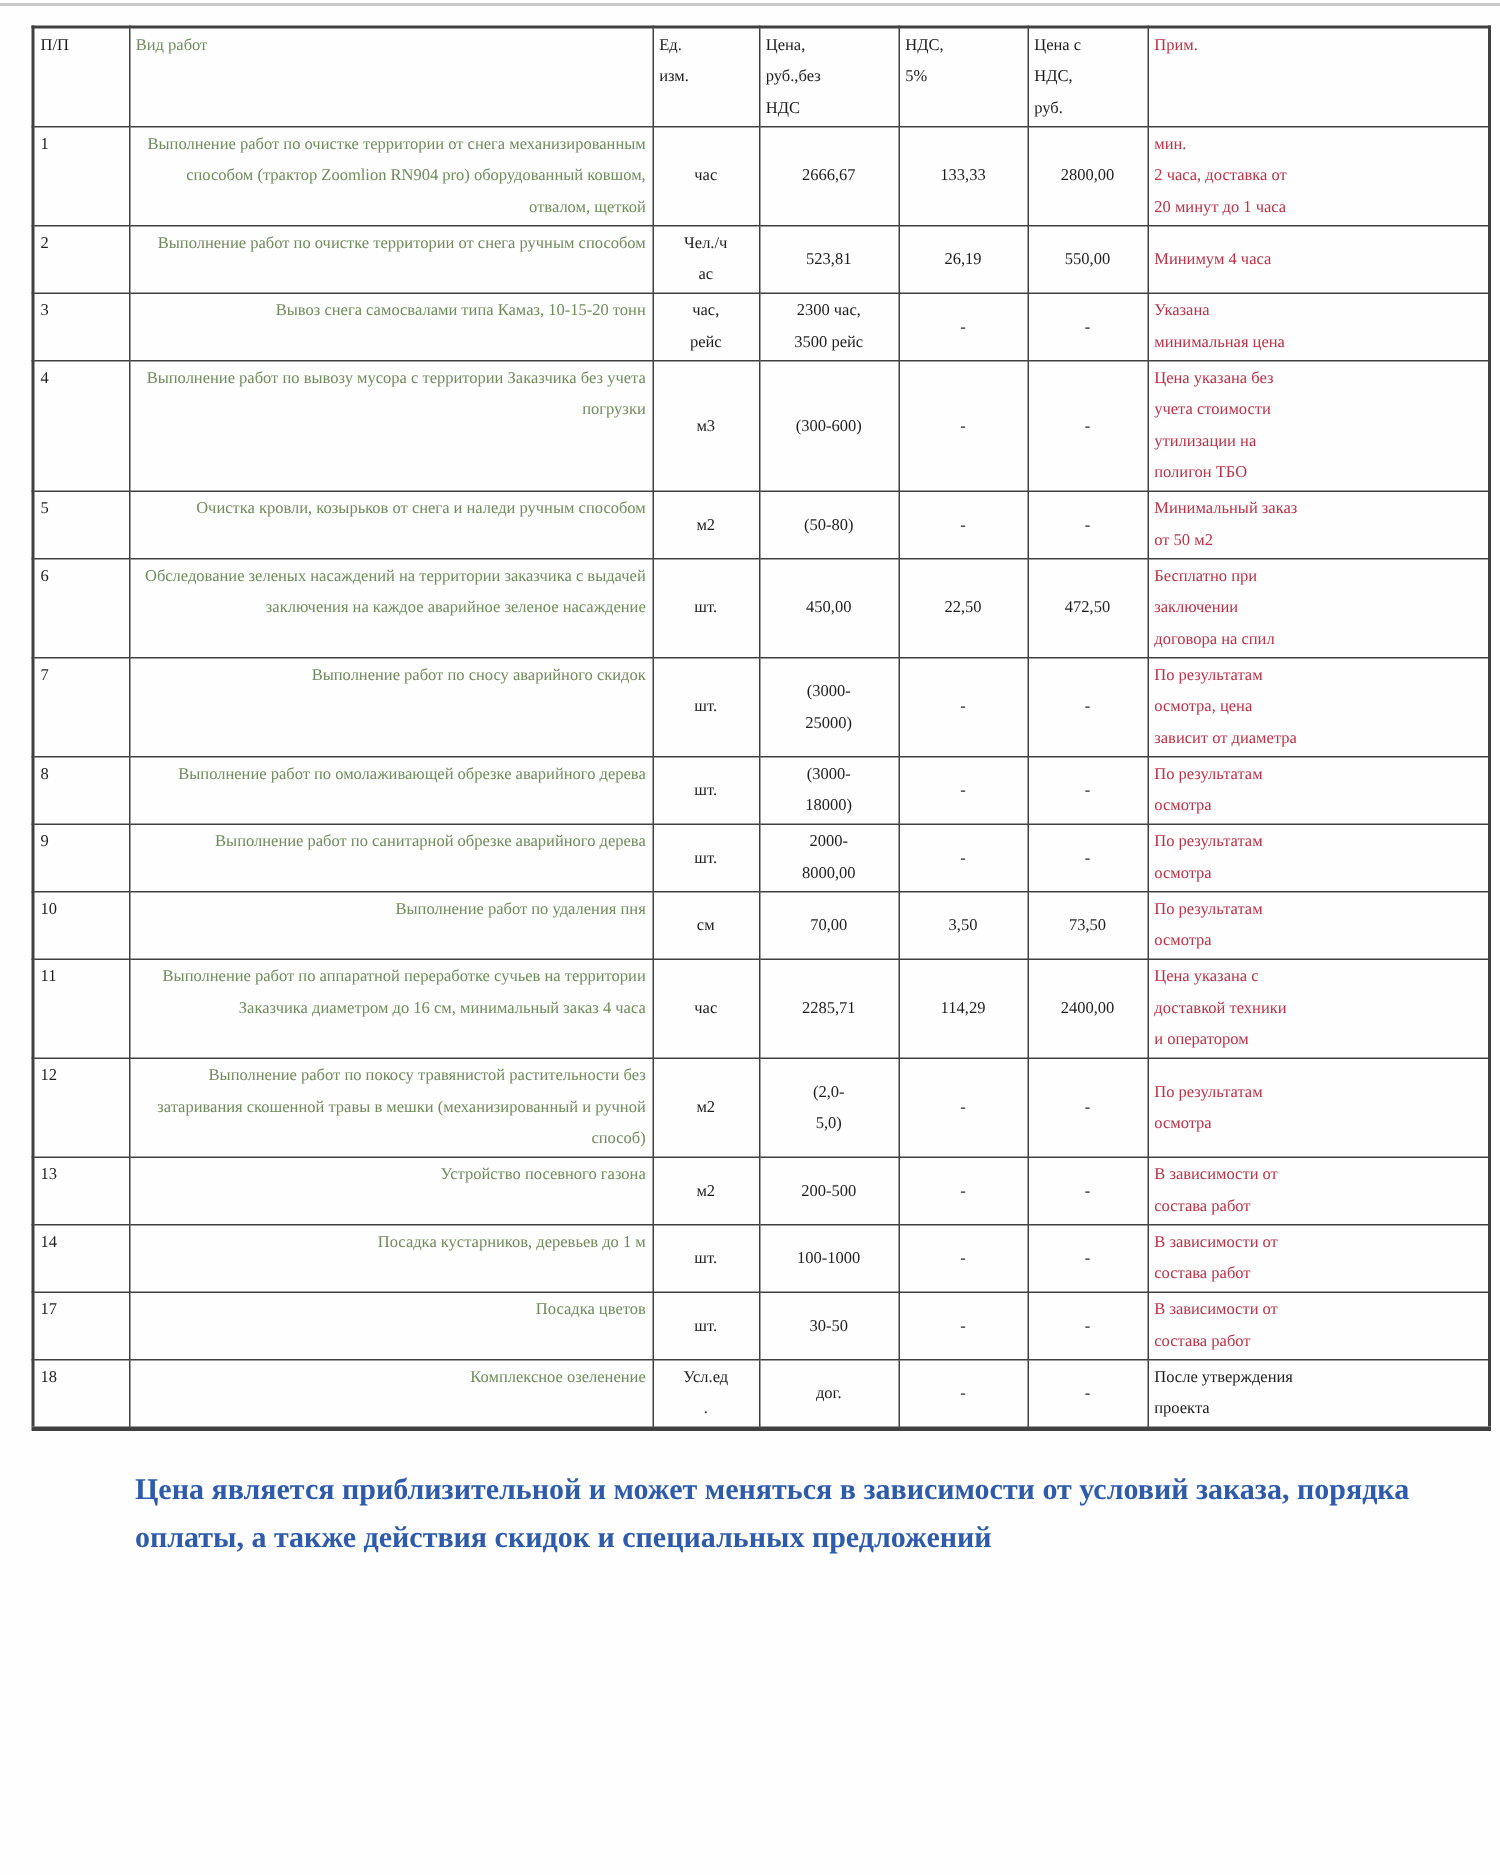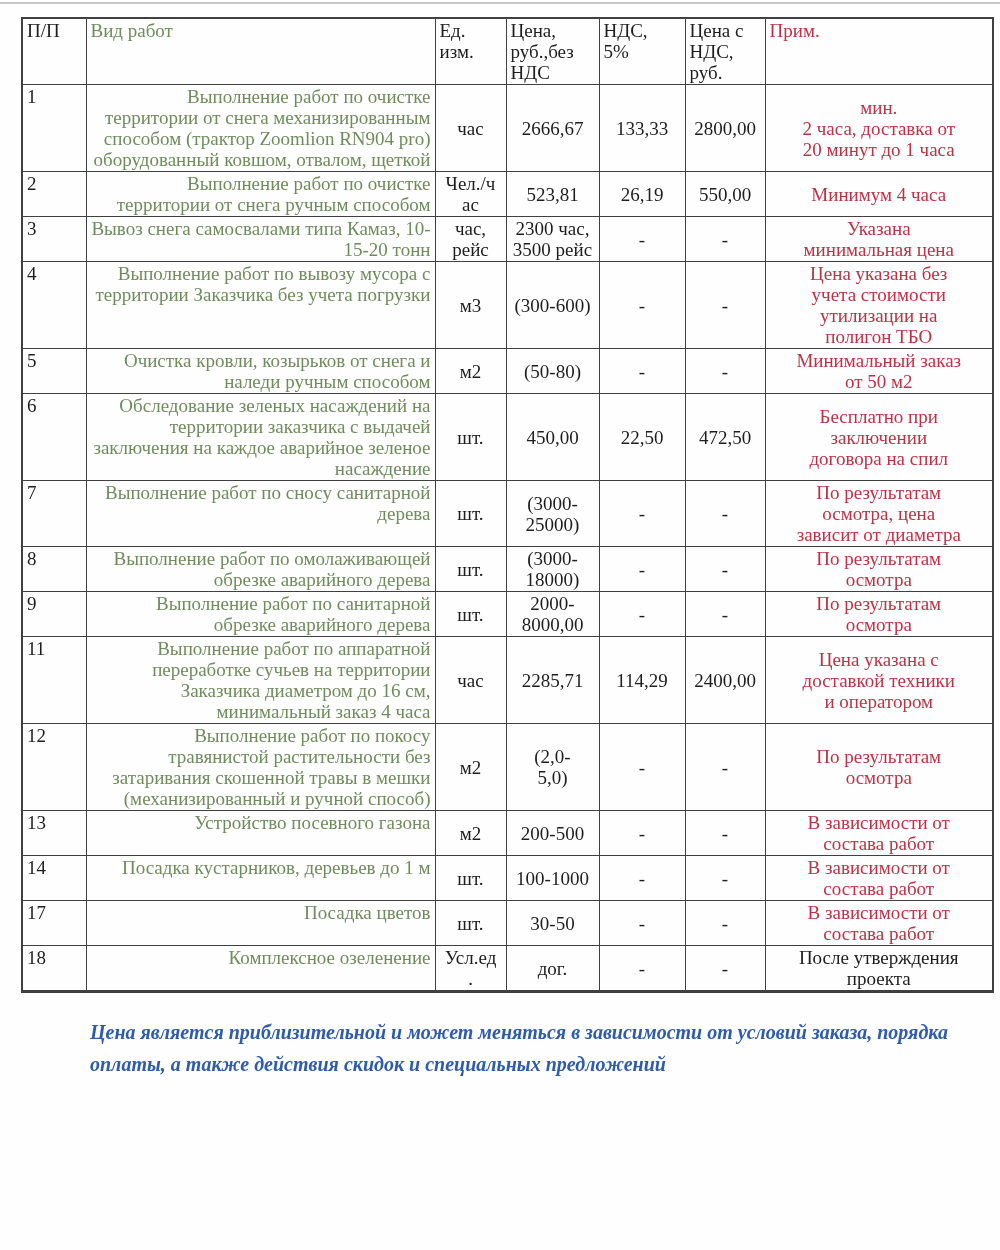--- a/index.html
+++ b/index.html
@@ -21,21 +21,21 @@
     left: 0;
     width: 100%;
     height: 2px;
     background: #c9c9c9;
   }
   table.price-table {
     border-collapse: collapse;
     table-layout: fixed;
     width: 971px;
     margin: 17px 0 0 21px;
-    font-size: 19px;
+    font-size: 11px;
     line-height: 21px;
     color: var(--plain-color, #1e1e1e);
   }
   table.price-table th,
   table.price-table td {
     border: 1px solid var(--border-color, #404040);
     padding: 1px 4px;
     white-space: pre-line;
     overflow: hidden;
   }
@@ -66,32 +66,30 @@
     padding-left: 8px;
     color: var(--work-color, #708c5c);
     margin-top: 20px;
   }
   td.unit, td.price, td.vat, td.pvat {
     vertical-align: middle;
     text-align: center;
   }
   td.note {
     vertical-align: middle;
-    text-align: center;
     color: var(--note-color, #bc3246);
   }
   td.note.plain { color: var(--plain-color, #1e1e1e); }
   .footer-note {
     margin: 23px 40px 0 90px;
     width: 880px;
     color: var(--footer-color, #2e5bab);
     font-weight: bold;
     font-size: 20px;
     line-height: 32px;
-    font-style: italic;
   }
 </style>
 </head>
 <body>
 
 <div class="page">
   <div class="top-edge-line"></div>
 
   <table class="price-table">
     <colgroup>
@@ -182,21 +180,21 @@
           <td class="unit">шт.</td>
           <td class="price">450,00</td>
           <td class="vat">22,50</td>
           <td class="pvat">472,50</td>
           <td class="note">Бесплатно при
 заключении
 договора на спил</td>
         </tr>
         <tr>
           <td class="num">7</td>
-          <td class="work">Выполнение работ по сносу санитарной дерева</td>
+          <td class="work">Выполнение работ по сносу аварийного скидок</td>
           <td class="unit">шт.</td>
           <td class="price">(3000-
 25000)</td>
           <td class="vat">-</td>
           <td class="pvat">-</td>
           <td class="note">По результатам
 осмотра, цена
 зависит от диаметра</td>
         </tr>
         <tr>
@@ -211,20 +209,30 @@
 осмотра</td>
         </tr>
         <tr>
           <td class="num">9</td>
           <td class="work">Выполнение работ по санитарной обрезке аварийного дерева</td>
           <td class="unit">шт.</td>
           <td class="price">2000-
 8000,00</td>
           <td class="vat">-</td>
           <td class="pvat">-</td>
+          <td class="note">По результатам
+осмотра</td>
+        </tr>
+        <tr>
+          <td class="num">10</td>
+          <td class="work">Выполнение работ по удаления пня</td>
+          <td class="unit">см</td>
+          <td class="price">70,00</td>
+          <td class="vat">3,50</td>
+          <td class="pvat">73,50</td>
           <td class="note">По результатам
 осмотра</td>
         </tr>
         <tr>
           <td class="num">11</td>
           <td class="work">Выполнение работ по аппаратной переработке сучьев на территории Заказчика диаметром до 16 см, минимальный заказ 4 часа</td>
           <td class="unit">час</td>
           <td class="price">2285,71</td>
           <td class="vat">114,29</td>
           <td class="pvat">2400,00</td>

